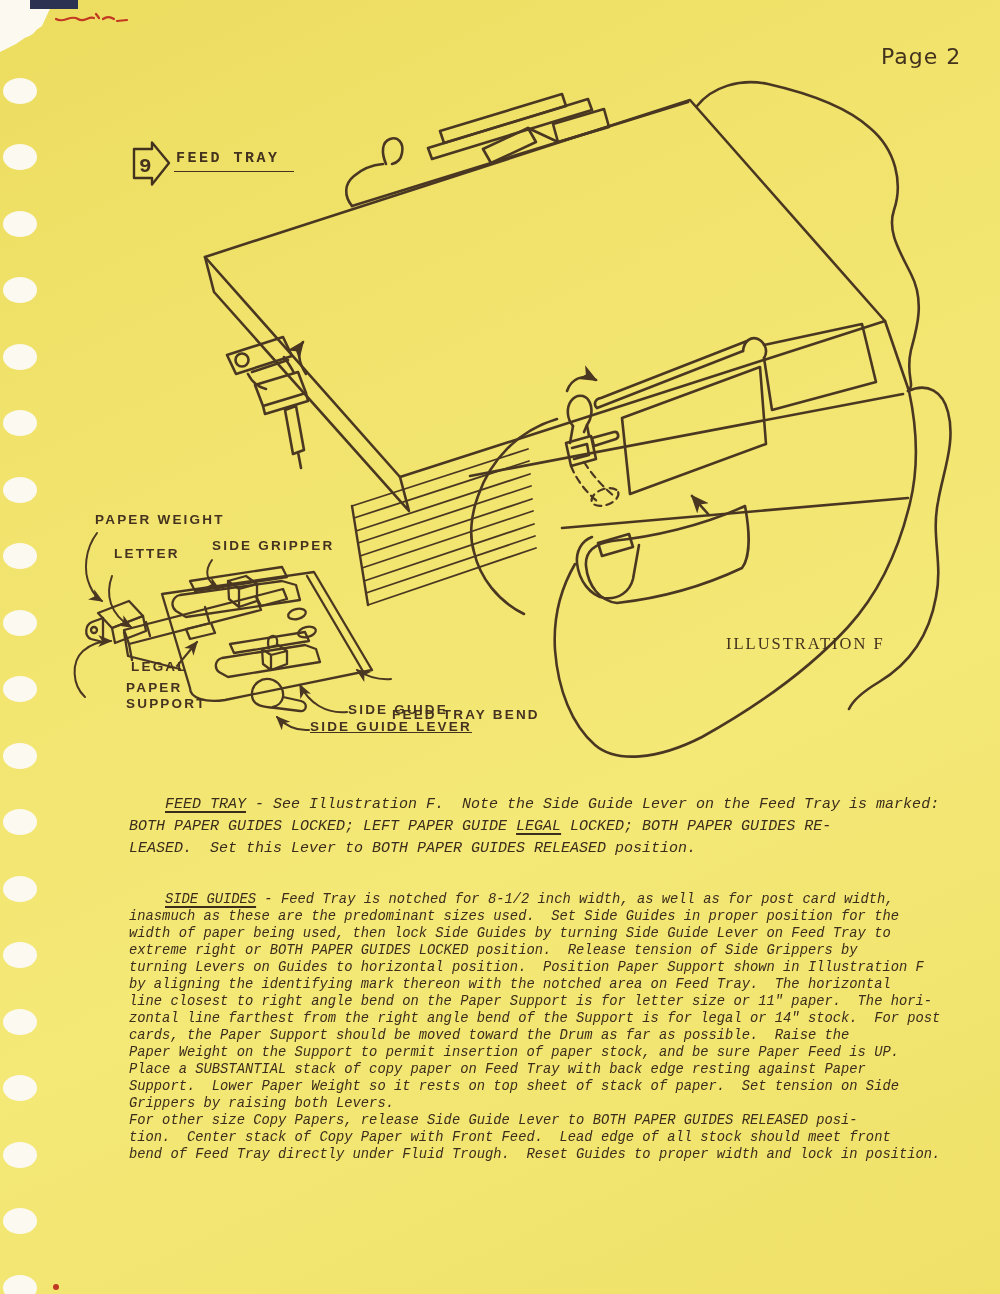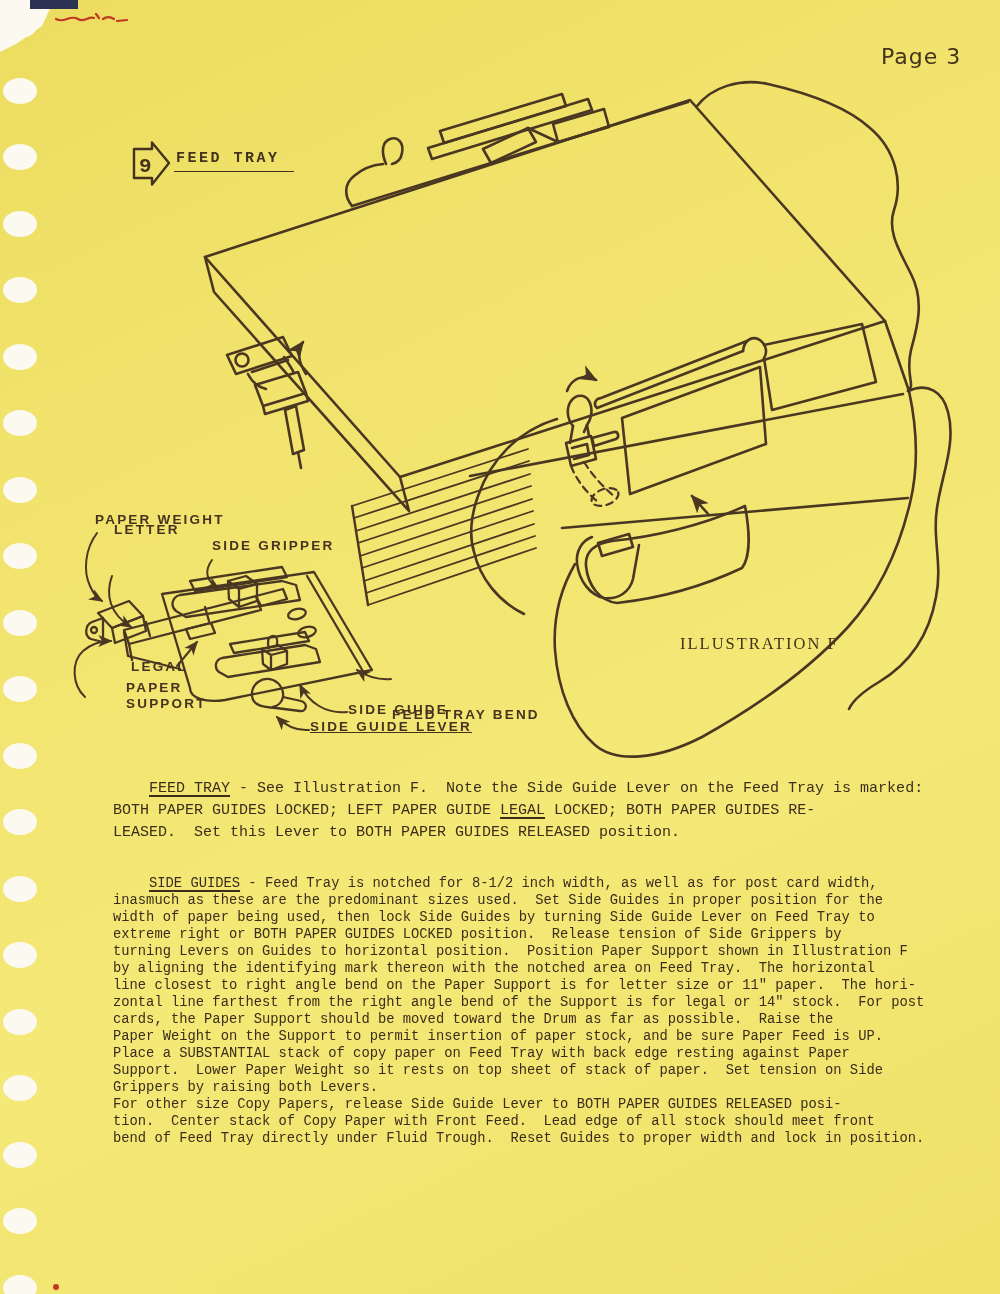--- a/index.html
+++ b/index.html
@@ -11,21 +11,21 @@
     font-size:22px;letter-spacing:1px;color:#43321d;}
   .badge{position:absolute;left:128px;top:140px;z-index:2;}
   .sec-title{position:absolute;left:174px;top:150px;z-index:2;font-family:"Liberation Mono",monospace;
     font-size:15px;font-weight:bold;letter-spacing:2.5px;color:#43321d;
     border-bottom:1.6px solid #43321d;padding:0 14px 4px 2px;}
   .dlabel{position:absolute;z-index:2;font-family:"Liberation Sans",sans-serif;font-weight:bold;
     font-size:13.5px;letter-spacing:2.2px;color:#453320;white-space:pre;line-height:16px;}
   .caption{position:absolute;z-index:2;font-family:"Liberation Serif",serif;font-size:16.5px;
     letter-spacing:2px;color:#43321d;white-space:pre;}
   .bodytext{position:absolute;left:113px;top:778px;width:862px;z-index:2;color:#3b2d1b;}
-  .bodytext p{margin:0;white-space:pre-wrap;text-indent:36px;font-family:"Liberation Mono",monospace;}
+  .bodytext p{margin:16px;white-space:pre-wrap;text-indent:36px;font-family:"Liberation Mono",monospace;font-style:italic;}
   .para1{font-size:15px;line-height:22px;}
   .para2{font-size:13.8px;line-height:17px;margin-top:31px !important;}
   .u{text-decoration:underline;text-underline-offset:3px;text-decoration-thickness:1.5px;}
   svg text{font-family:"Liberation Mono",monospace;}
 </style>
 </head>
 <body>
 
 <div class="page">
 
@@ -178,40 +178,40 @@
         <path marker-end="url(#ah)" d="M 212,560 C 204,571 206,581 219,589"></path>
         <path marker-end="url(#ah)" d="M 177,666 L 197,642"></path>
         <path marker-end="url(#ah)" d="M 85,697 C 72,685 71,662 83,651 C 91,644 102,641 111,641"></path>
         <path marker-end="url(#ah)" d="M 391,679 C 378,680 366,676 357,670"></path>
         <path marker-end="url(#ah)" d="M 347,712 C 326,714 309,703 300,685"></path>
         <path marker-end="url(#ah)" d="M 309,730 C 296,731 285,725 277,717"></path>
       </g>
     </g>
   </svg>
 
-  <div class="page-num">Page 3</div>
+  <div class="page-num">Page 2</div>
 
   <div class="badge">
     <svg width="48" height="48" viewBox="0 0 48 48">
       <path d="M 6,9 L 24,9 L 24,2.5 L 41,23 L 24,44.5 L 24,38 L 6,38 Z" fill="none" stroke="#43321d" stroke-width="2.4" stroke-linejoin="round"></path>
       <text x="11" y="31.5" font-size="21" font-weight="bold" fill="#43321d">9</text>
     </svg>
   </div>
   <div class="sec-title">FEED TRAY</div>
 
   <div class="dlabel" style="left:95px;top:512px;">PAPER WEIGHT</div>
-  <div class="dlabel" style="left:114px;top:522px;">LETTER</div>
+  <div class="dlabel" style="left:114px;top:546px;">LETTER</div>
   <div class="dlabel" style="left:212px;top:538px;">SIDE GRIPPER</div>
   <div class="dlabel" style="left:131px;top:659px;">LEGAL</div>
   <div class="dlabel" style="left:86px;top:680px;margin-left:40px;">PAPER
 SUPPORT</div>
   <div class="dlabel" style="left:392px;top:670px;margin-top:37px;">FEED TRAY BEND</div>
   <div class="dlabel" style="left:348px;top:702px;">SIDE GUIDE</div>
   <div class="dlabel" style="left:310px;top:719px;text-decoration:underline;">SIDE GUIDE LEVER</div>
-  <div class="caption" style="left:680px;top:634px;">ILLUSTRATION F</div>
+  <div class="caption" style="left:726px;top:634px;">ILLUSTRATION F</div>
 
   <div class="bodytext">
     <p class="para1"><span class="u">FEED TRAY</span><span> - See Illustration F.  Note the Side Guide Lever on the Feed Tray is marked:
 BOTH PAPER GUIDES LOCKED; LEFT PAPER GUIDE </span><span class="u">LEGAL</span><span> LOCKED; BOTH PAPER GUIDES RE-
 LEASED.  Set this Lever to BOTH PAPER GUIDES RELEASED position.</span></p>
     <p class="para2"><span class="u">SIDE GUIDES</span><span> - Feed Tray is notched for 8-1/2 inch width, as well as for post card width,
 inasmuch as these are the predominant sizes used.  Set Side Guides in proper position for the
 width of paper being used, then lock Side Guides by turning Side Guide Lever on Feed Tray to
 extreme right or BOTH PAPER GUIDES LOCKED position.  Release tension of Side Grippers by
 turning Levers on Guides to horizontal position.  Position Paper Support shown in Illustration F

